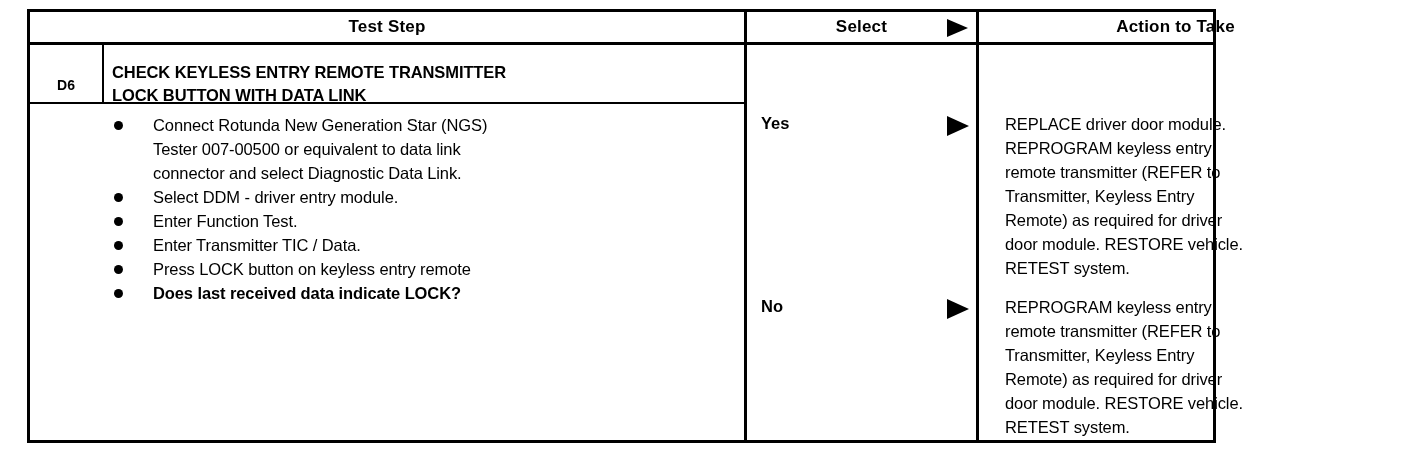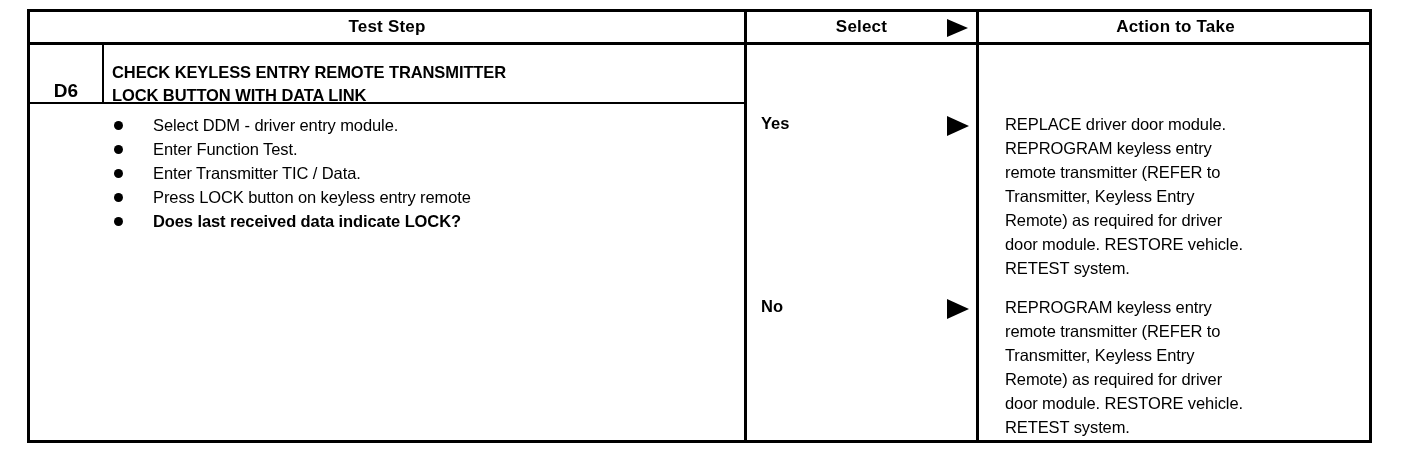--- a/index.html
+++ b/index.html
@@ -23,21 +23,21 @@
     top: 0;
     width: 1408px;
     height: 464px;
   }
 
   
   .table {
     position: absolute;
     left: 27px;
     top: 9px;
-    width: 1345px;   
+    width: 1189px;   
     height: 434px;   
     box-sizing: border-box;
     border: 3px solid #000;
     background: #fff;
   }
 
   
   .vrule {
     position: absolute;
     top: 0;
@@ -113,26 +113,26 @@
   }
 
   
   .d6-num {
     position: absolute;
     left: 0;
     top: 30px;
     width: 72px;
     height: 60px;
     display: flex;
-    align-items: flex-end;
+    align-items: center;
     justify-content: center;
     padding-top: 25px;
     box-sizing: border-box;
     font-weight: bold;
-    font-size: 19px;
+    font-size: 14px;
   }
   .d6-title {
     position: absolute;
     left: 82px;    
     top: 49px;     
     width: 620px;
     font-weight: bold;
     font-size: 16.5px;
     line-height: 23px;
     letter-spacing: -0.1px;
@@ -228,20 +228,28 @@
       <span>D6</span>
     </div>
 
     <div class="d6-title">
       <div>CHECK KEYLESS ENTRY REMOTE TRANSMITTER</div>
       <div>LOCK BUTTON WITH DATA LINK</div>
     </div>
 
     <div class="steps">
 
+      <div class="step">
+        <span class="dot"></span>
+        <span class="lines">
+          <div>Connect Rotunda New Generation Star (NGS)</div>
+          <div>Tester 007-00500 or equivalent to data link</div>
+          <div>connector and select Diagnostic Data Link.</div>
+        </span>
+      </div>
 
       <div class="step">
         <span class="dot"></span>
         <span class="lines">
           <div>Select DDM - driver entry module.</div>
         </span>
       </div>
 
       <div class="step">
         <span class="dot"></span>

